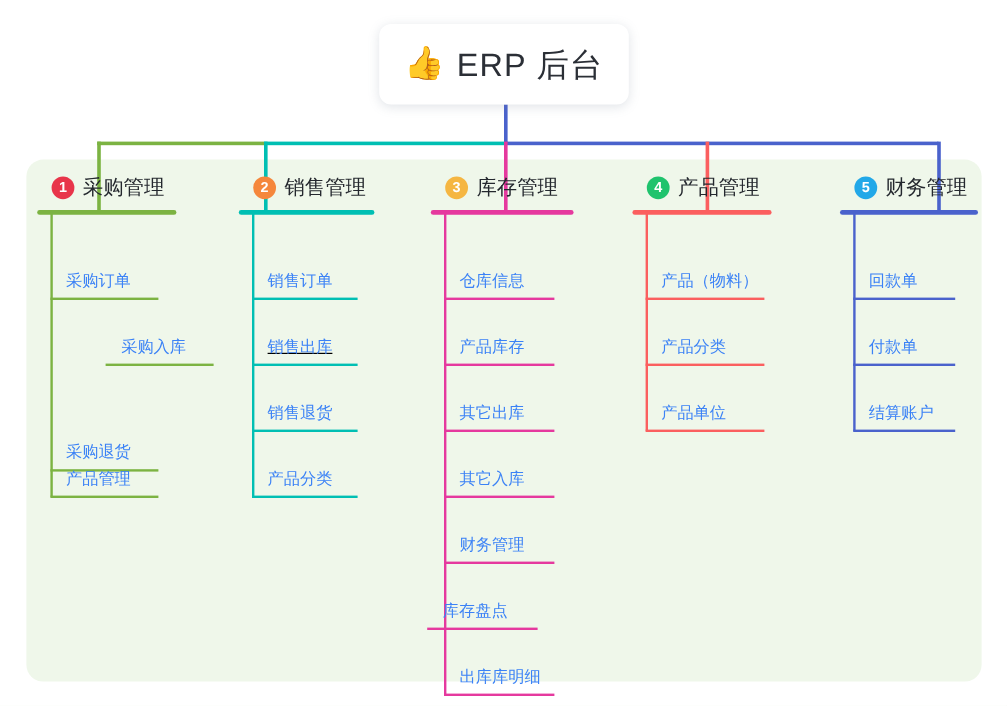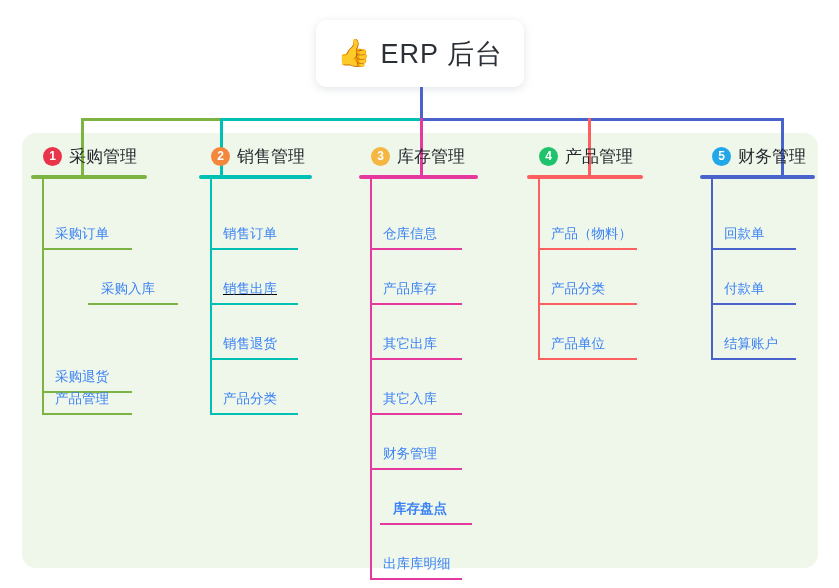--- a/index.html
+++ b/index.html
@@ -158,21 +158,21 @@
         <div class="item-rule" style="width:92px;background:#e5399e;"></div>
       </div>
       <div class="item" style="left:370px;top:390px;">
         <div class="item-label">其它入库</div>
         <div class="item-rule" style="width:92px;background:#e5399e;"></div>
       </div>
       <div class="item" style="left:370px;top:445px;">
         <div class="item-label">财务管理</div>
         <div class="item-rule" style="width:92px;background:#e5399e;"></div>
       </div>
-      <div class="item" style="left:380px;top:500px;font-weight:bold;">
+      <div class="item" style="left:356px;top:500px;">
         <div class="item-label">库存盘点</div>
         <div class="item-rule" style="width:92px;background:#e5399e;"></div>
       </div>
       <div class="item" style="left:370px;top:555px;">
         <div class="item-label">出库库明细</div>
         <div class="item-rule" style="width:92px;background:#e5399e;"></div>
       </div>
       <div class="col" style="left:527px;">
       <div class="col-head">
         <span class="badge" style="background:#1fc36d;">4</span>

